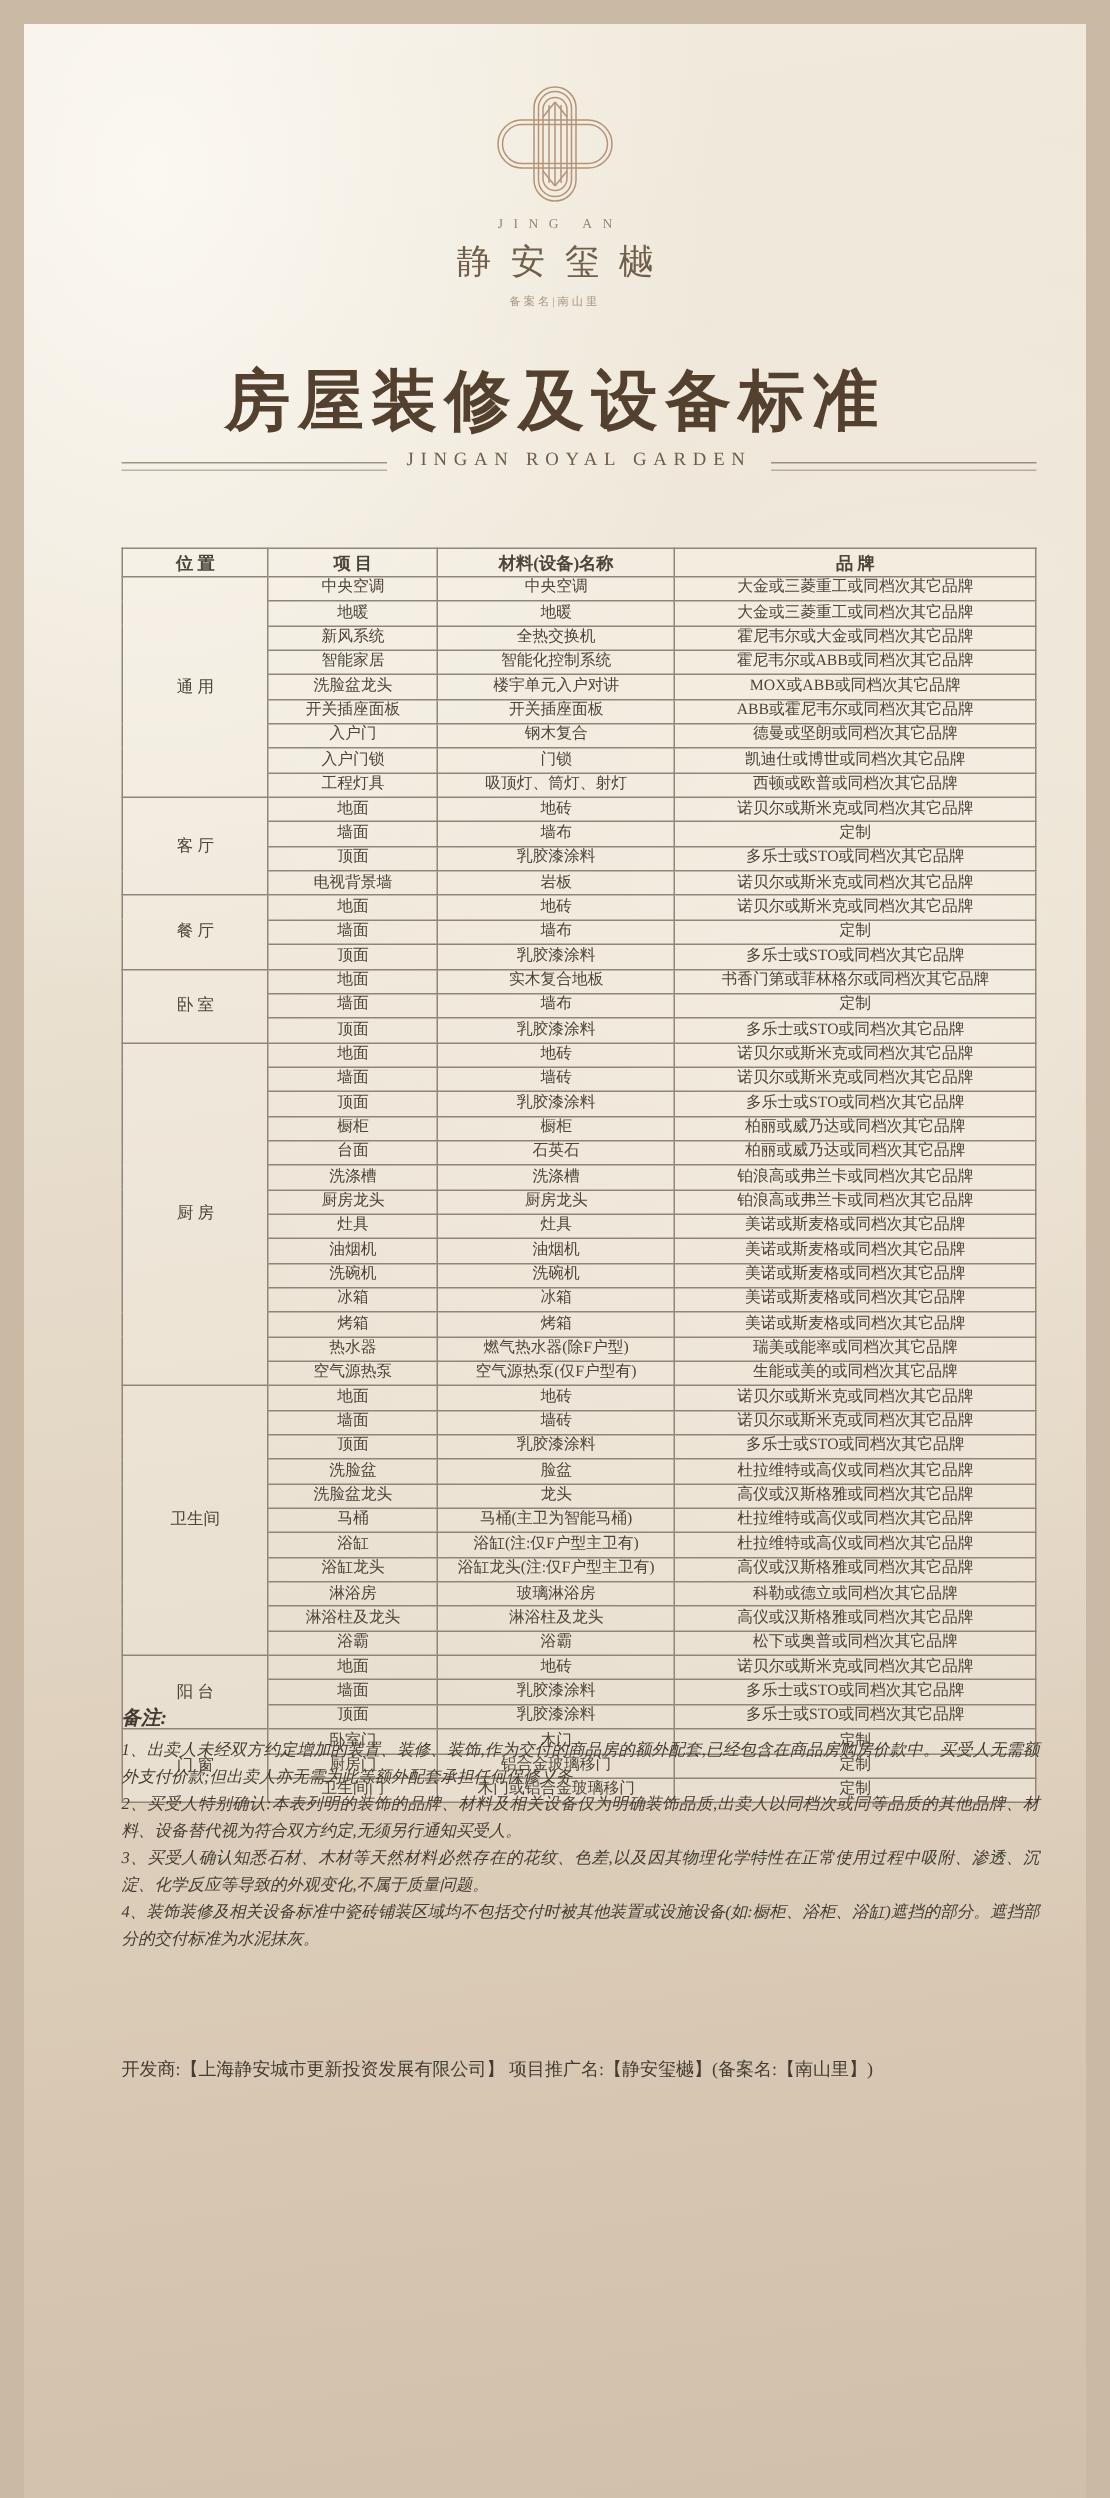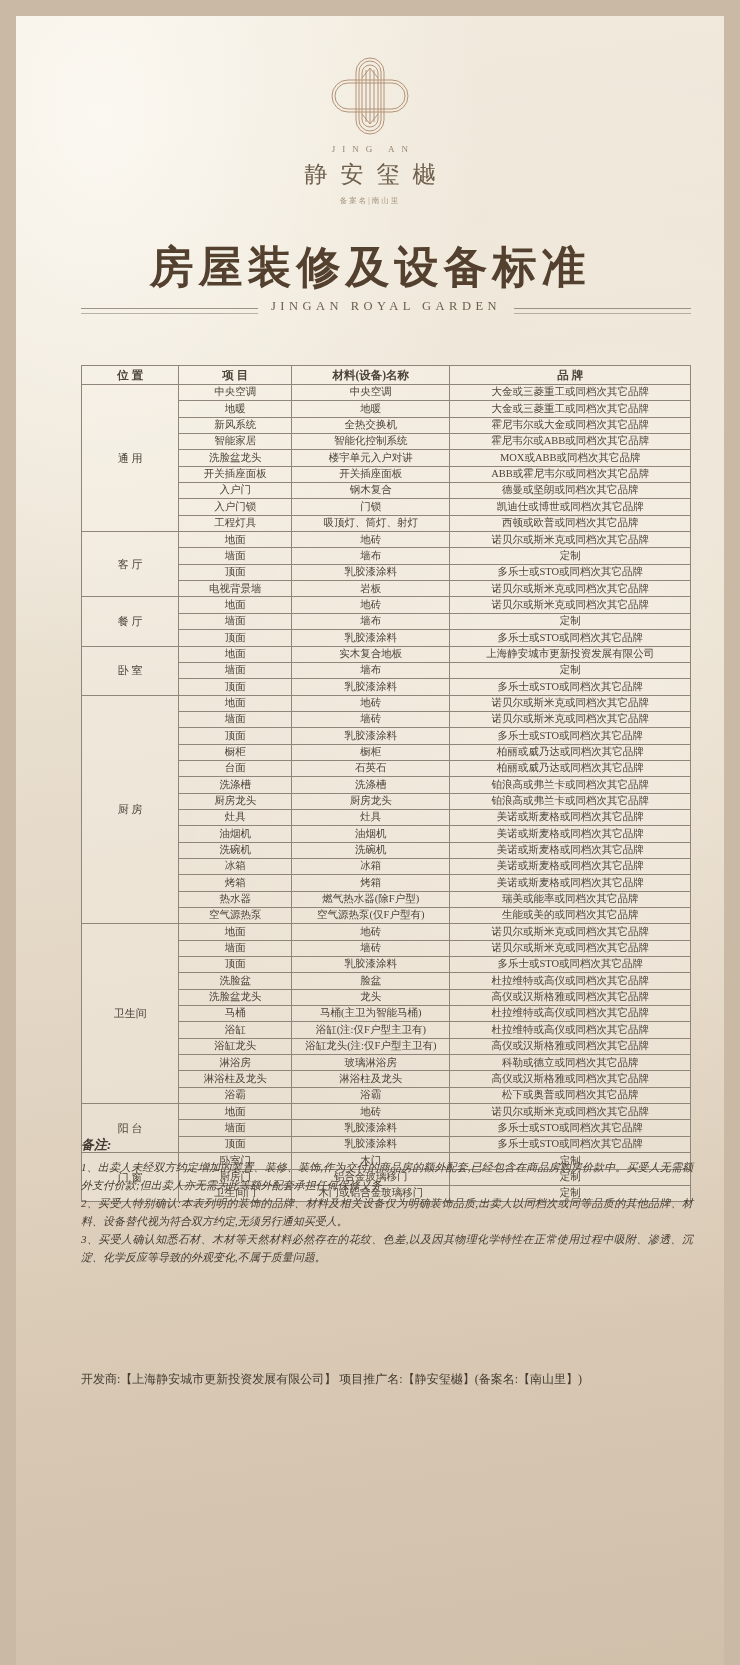--- a/index.html
+++ b/index.html
@@ -183,21 +183,21 @@
         </tr>
         <tr>
           <td>顶面</td>
           <td>乳胶漆涂料</td>
           <td>多乐士或STO或同档次其它品牌</td>
         </tr>
         <tr>
           <td rowspan="3" class="loc">卧 室</td>
           <td>地面</td>
           <td>实木复合地板</td>
-          <td>上海静安城市更新投资发展有限公司</td>
+          <td>书香门第或菲林格尔或同档次其它品牌</td>
         </tr>
         <tr>
           <td>墙面</td>
           <td>墙布</td>
           <td>定制</td>
         </tr>
         <tr>
           <td>顶面</td>
           <td>乳胶漆涂料</td>
           <td>多乐士或STO或同档次其它品牌</td>
@@ -363,20 +363,21 @@
         </tr>
       </tbody>
   </table>
 
   <div class="notes-section">
     <div class="notes-label">备注:</div>
     <div>
         <p>1、出卖人未经双方约定增加的装置、装修、装饰,作为交付的商品房的额外配套,已经包含在商品房购房价款中。买受人无需额外支付价款;但出卖人亦无需为此等额外配套承担任何保修义务。</p>
         <p>2、买受人特别确认:本表列明的装饰的品牌、材料及相关设备仅为明确装饰品质,出卖人以同档次或同等品质的其他品牌、材料、设备替代视为符合双方约定,无须另行通知买受人。</p>
         <p>3、买受人确认知悉石材、木材等天然材料必然存在的花纹、色差,以及因其物理化学特性在正常使用过程中吸附、渗透、沉淀、化学反应等导致的外观变化,不属于质量问题。</p>
+        <p>4、装饰装修及相关设备标准中瓷砖铺装区域均不包括交付时被其他装置或设施设备(如:橱柜、浴柜、浴缸)遮挡的部分。遮挡部分的交付标准为水泥抹灰。</p>
       </div>
   </div>
 
   <div class="footer-block">
     <div class="line">开发商:【上海静安城市更新投资发展有限公司】  项目推广名:【静安玺樾】(备案名:【南山里】)</div>
   </div>
 
 </div>
 
 </body></html>

